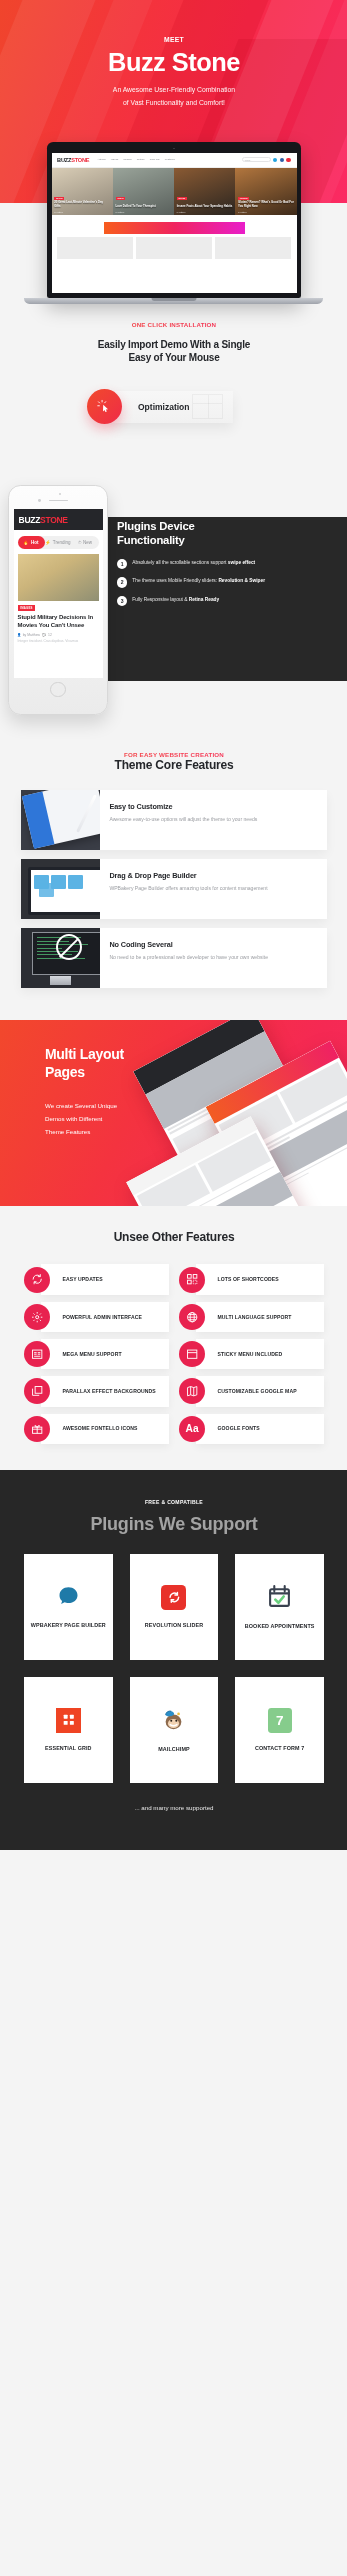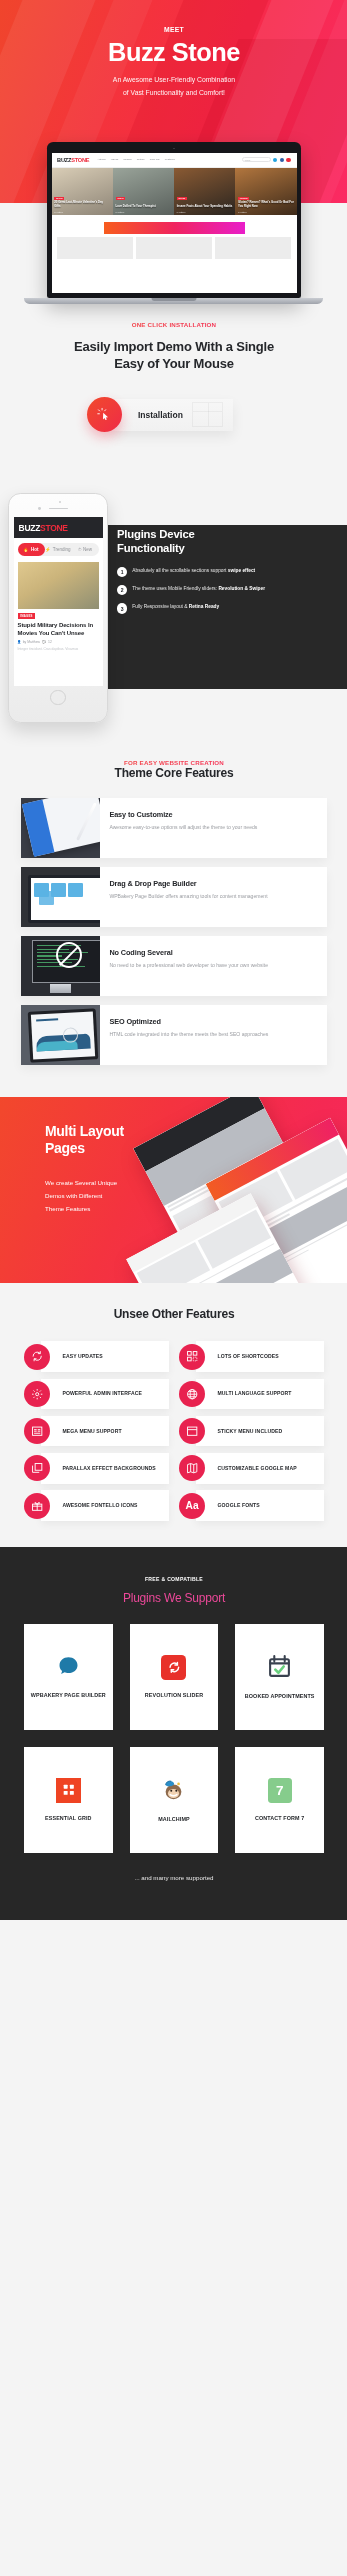--- a/index.html
+++ b/index.html
@@ -19,21 +19,21 @@
     background: linear-gradient(110deg, #f0452c 0%, #f4333c 35%, #f62a49 60%, #fb2a63 100%);
     overflow: hidden;
   }
   .hero-stripe { position: absolute; top: -34px; height: 293px; transform: skewX(-22deg); }
   .s1 { left: -22.6px;  width: 73px; background: rgba(255,255,255,0.07); }
   .s2 { left: 68px;  width: 39px;  background: rgba(255,255,255,0.05); }
   .s3 { left: 138px;  width: 85px; background: rgba(210,10,30,0.22); }
   .s4 { left: 226px;  width: 62px; background: rgba(255,255,255,0.08); }
   .s5 { left: 299px;  width: 68px; background: rgba(255,255,255,0.05); }
   .s6 { left: 186px;  width: 147px; top: 39px; height: 260px; background: rgba(190,0,25,0.18); }
-  .hero-inner { position: relative; z-index: 3; text-align: center; padding-top: 26px; }
+  .hero-inner { position: relative; z-index: 3; text-align: center; padding-top: 36px; }
   .hero-meet {
     color: #fff; font-size: 6.8px; font-weight: bold; letter-spacing: 0.3px;
   }
   .hero-title {
     color: #fff; font-size: 25.4px; font-weight: bold; letter-spacing: -0.5px;
     margin-top: 5.6px; line-height: 1.05;
   }
   .hero-sub {
     color: #fff; font-size: 6.8px; line-height: 1.85; margin-top: 9px; opacity: .95;
   }
@@ -74,21 +74,21 @@
   .ms-grid { display:flex; gap:3.4px; margin-top:3.4px; }
   .ms-gcard { flex:1; height: 21.4px; background:#ececec; }
 
   
   .install { background:#f4f4f4; text-align:center; padding: 42px 0 0; }
   .eyebrow {
     font-size: 6.2px; font-weight: bold; letter-spacing: 0.2px;
     background: linear-gradient(90deg,#f1502f,#f8236a);
     -webkit-background-clip: text; background-clip: text; color: transparent;
   }
-  .sec-title { font-size: 13px; font-weight: bold; line-height: 1.32; margin-top: 9.6px; letter-spacing:-0.2px; }
+  .sec-title { font-size: 10px; font-weight: bold; line-height: 1.32; margin-top: 9.6px; letter-spacing:-0.2px; }
   .install-btn-row { margin-top: 25px; display:flex; justify-content:center; position:relative; height: 39px; }
   .install-card {
     position:absolute; left: 111px; top: 1.7px; width: 122px; height: 32px;
     background: linear-gradient(#f7f7f7,#f1f1f1);
     box-shadow: 0 5.6px 12.4px rgba(0,0,0,.07);
     display:flex; align-items:center; padding-left: 27px; overflow:hidden;
   }
   .install-card .box-ghost {
     position:absolute; right: 10.2px; top: 3.4px; width: 30.5px; height: 25px;
     border: 0.8px solid rgba(0,0,0,.045);
@@ -221,21 +221,21 @@
   .ocirc {
     position:absolute; left: 0; top: 50%; transform: translateY(-50%);
     width: 26px; height: 26px; border-radius:50%; background:#e8224f;
     display:flex; align-items:center; justify-content:center; z-index:2;
   }
   .olabel { font-size: 5.1px; font-weight:bold; line-height:1.7; letter-spacing:0.1px; }
 
   
   .plugins { background:#272727; padding: 29px 0 39px; text-align:center; }
   .pl-eyebrow { color:#fff; font-size: 5.1px; font-weight:bold; letter-spacing:0.3px; }
-  .pl-title { color:#ec4899; font-size: 12px; font-weight:normal; margin-top: 9px; letter-spacing:-0.2px; }
+  .pl-title { color:#a3a3a3; font-size: 18px; font-weight:bold; margin-top: 9px; letter-spacing:-0.2px; }
   .pl-grid { display:grid; grid-template-columns: repeat(3, 1fr); gap: 17px 17px; padding: 19px 24px 0; }
   .pl-card {
     background:#fff; height: 106px; display:flex; flex-direction:column;
     align-items:center; justify-content:center; gap: 11.3px; padding: 0 4.5px;
   }
   .pl-name { font-size: 5.4px; font-weight:bold; line-height:1.55; text-align:center; letter-spacing:0.1px; }
   .pl-more { color:#e9e9e9; font-size: 6.2px; margin-top: 21.4px; }
 
   .ph-img { position:absolute; inset:0; }
 </style>
@@ -326,21 +326,21 @@
   <section class="install">
     <div style="height:76px"></div>
     <div class="eyebrow">ONE CLICK INSTALLATION</div>
     <h2 class="sec-title">
       <span>Easily Import Demo With a Single</span><br>
       <span>Easy of Your Mouse</span>
     </h2>
     <div class="install-btn-row">
       <div class="install-card">
         <div class="box-ghost"></div>
-        <span class="install-label">Installation</span>
+        <span class="install-label">Optimization</span>
       </div>
       <div class="install-circle">
         <svg width="14.7" height="14.7" viewBox="0 0 26 26" fill="none" stroke="#fff" stroke-width="1.6" stroke-linecap="round">
           <path d="M11 10 L19.5 18 L15.6 18.4 L17.4 22.2 L15 23.2 L13.3 19.4 L10.6 22 Z" fill="#fff" stroke="none"></path>
           <path d="M9 5.2 V2.4"></path>
             <path d="M4.6 7 L2.6 5"></path>
             <path d="M4.2 12 H1.4"></path>
             <path d="M13.6 6.8 L15.4 4.8"></path>
         </svg>
       </div>
@@ -463,36 +463,20 @@
           </div>
           <div class="ban"></div>
           <div class="stand"></div>
         </div>
         <div class="feat-body">
           <div class="feat-h">No Coding Several</div>
           <div class="feat-p">No need to be a professional web developer to have your own website</div>
         </div>
       </div>
 
-      <div class="feat">
-        <div class="feat-img m-seo">
-          <div class="pad">
-              <div class="pscr">
-            <div class="bar"></div>
-            <div class="wave"></div>
-                <div class="wave2"></div>
-                <div class="mag"></div>
-          </div>
-            </div>
-        </div>
-        <div class="feat-body">
-          <div class="feat-h">SEO Optimized</div>
-          <div class="feat-p">HTML code integrated into the theme meets the best SEO approaches</div>
-        </div>
-      </div>
 
     </div>
   </section>
 
   <section class="multi">
     <div class="multi-shot sh1">
       <div class="sh-dark"></div>
         <div class="sh-img"></div>
       <div class="sh-line"></div>
         <div class="sh-line s"></div>

